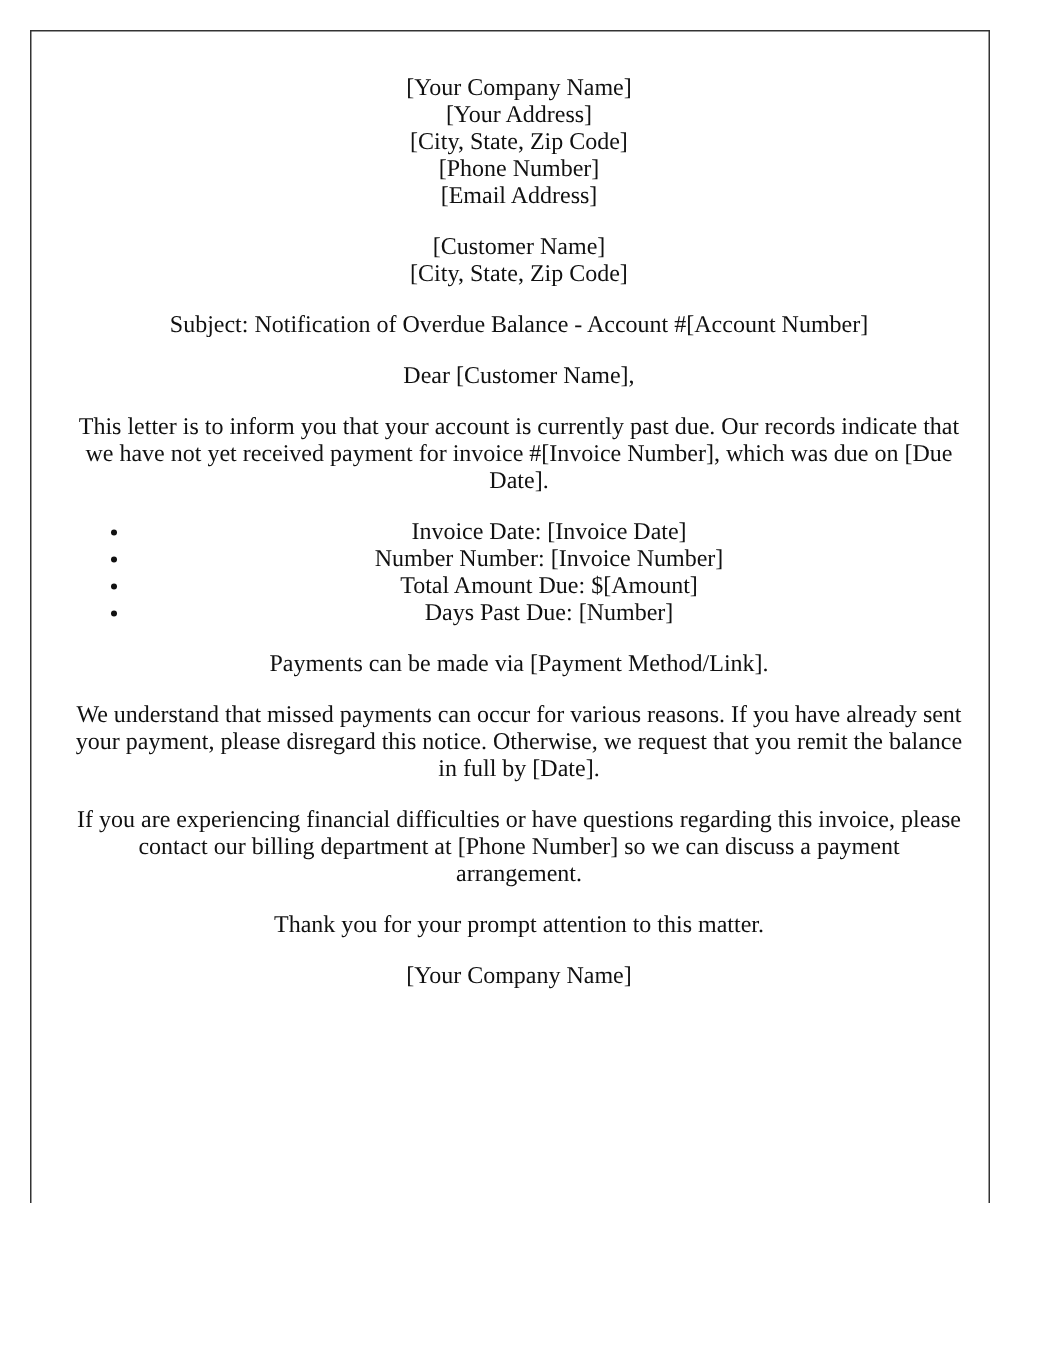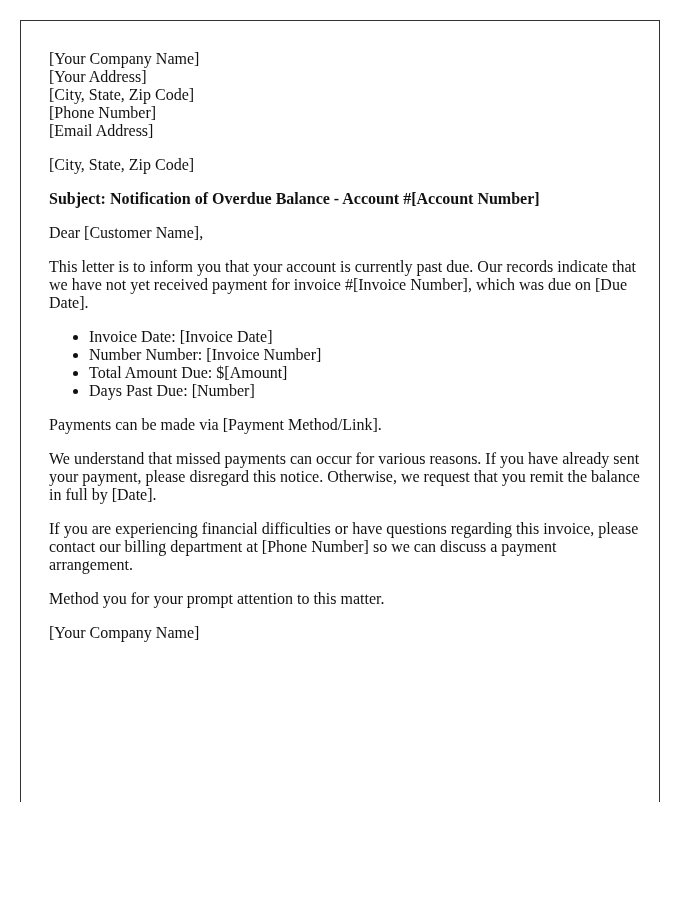--- a/index.html
+++ b/index.html
@@ -21,29 +21,30 @@
       left: 20px;
       top: 20px;
       width: 640px;
       height: 782px;
       border-top: 1px solid #333333;
       border-left: 1px solid #333333;
       border-right: 1px solid #333333;
       box-sizing: border-box;
       padding: 29px 16px 0 28px;
       overflow: hidden;
+      text-align: center;
     }
     p {
       margin: 0 0 16px 0;
     }
     .line {
       display: block;
     }
     .bold {
-      font-weight: bold;
+      font-weight: normal;
     }
     ul {
       margin: 0 0 16px 0;
       padding-left: 40px;
     }
     ul li {
       margin: 0;
     }
   </style>
 </head>
@@ -54,20 +55,21 @@
   <p>
     <span class="line">[Your Company Name]</span>
     <span class="line">[Your Address]</span>
     <span class="line">[City, State, Zip Code]</span>
     <span class="line">[Phone Number]</span>
     <span class="line">[Email Address]</span>
   </p>
 
 
   <p>
+    <span class="line">[Customer Name]</span>
     <span class="line">[City, State, Zip Code]</span>
   </p>
 
   <p class="bold">Subject: Notification of Overdue Balance - Account #[Account Number]</p>
 
   <p>Dear [Customer Name],</p>
 
   <p>This letter is to inform you that your account is currently past due. Our records indicate that we have not yet received payment for invoice #[Invoice Number], which was due on [Due Date].</p>
 
 
@@ -77,20 +79,20 @@
     <li>Total Amount Due: $[Amount]</li>
     <li>Days Past Due: [Number]</li>
   </ul>
 
   <p>Payments can be made via [Payment Method/Link].</p>
 
   <p>We understand that missed payments can occur for various reasons. If you have already sent your payment, please disregard this notice. Otherwise, we request that you remit the balance in full by [Date].</p>
 
   <p>If you are experiencing financial difficulties or have questions regarding this invoice, please contact our billing department at [Phone Number] so we can discuss a payment arrangement.</p>
 
-  <p>Method you for your prompt attention to this matter.</p>
+  <p>Thank you for your prompt attention to this matter.</p>
 
 
   <p>
     <span class="line">[Your Company Name]</span>
   </p>
 
 </div>
 
 </body></html>

